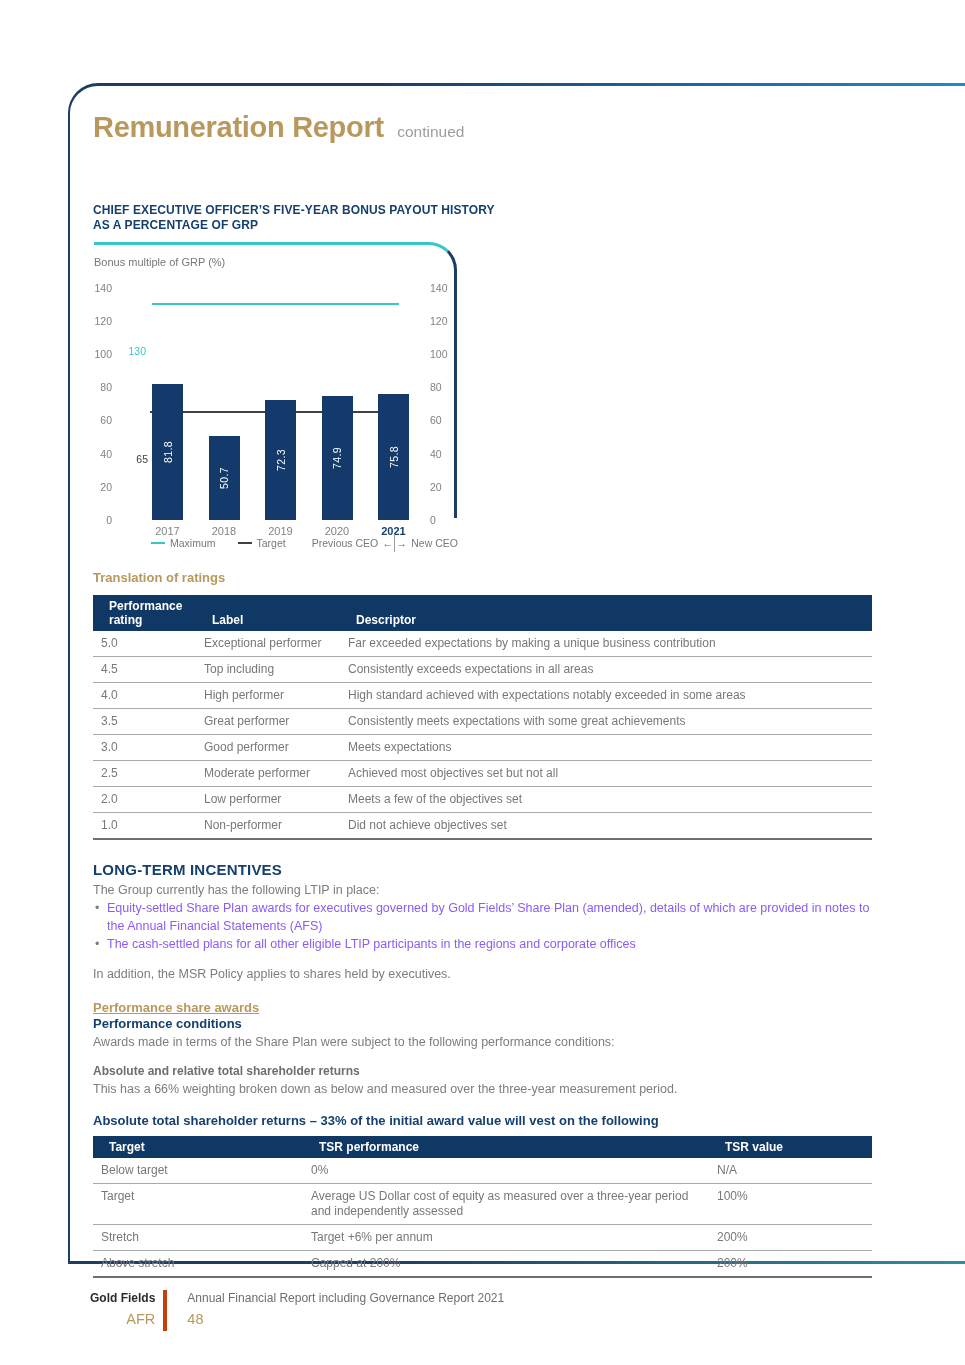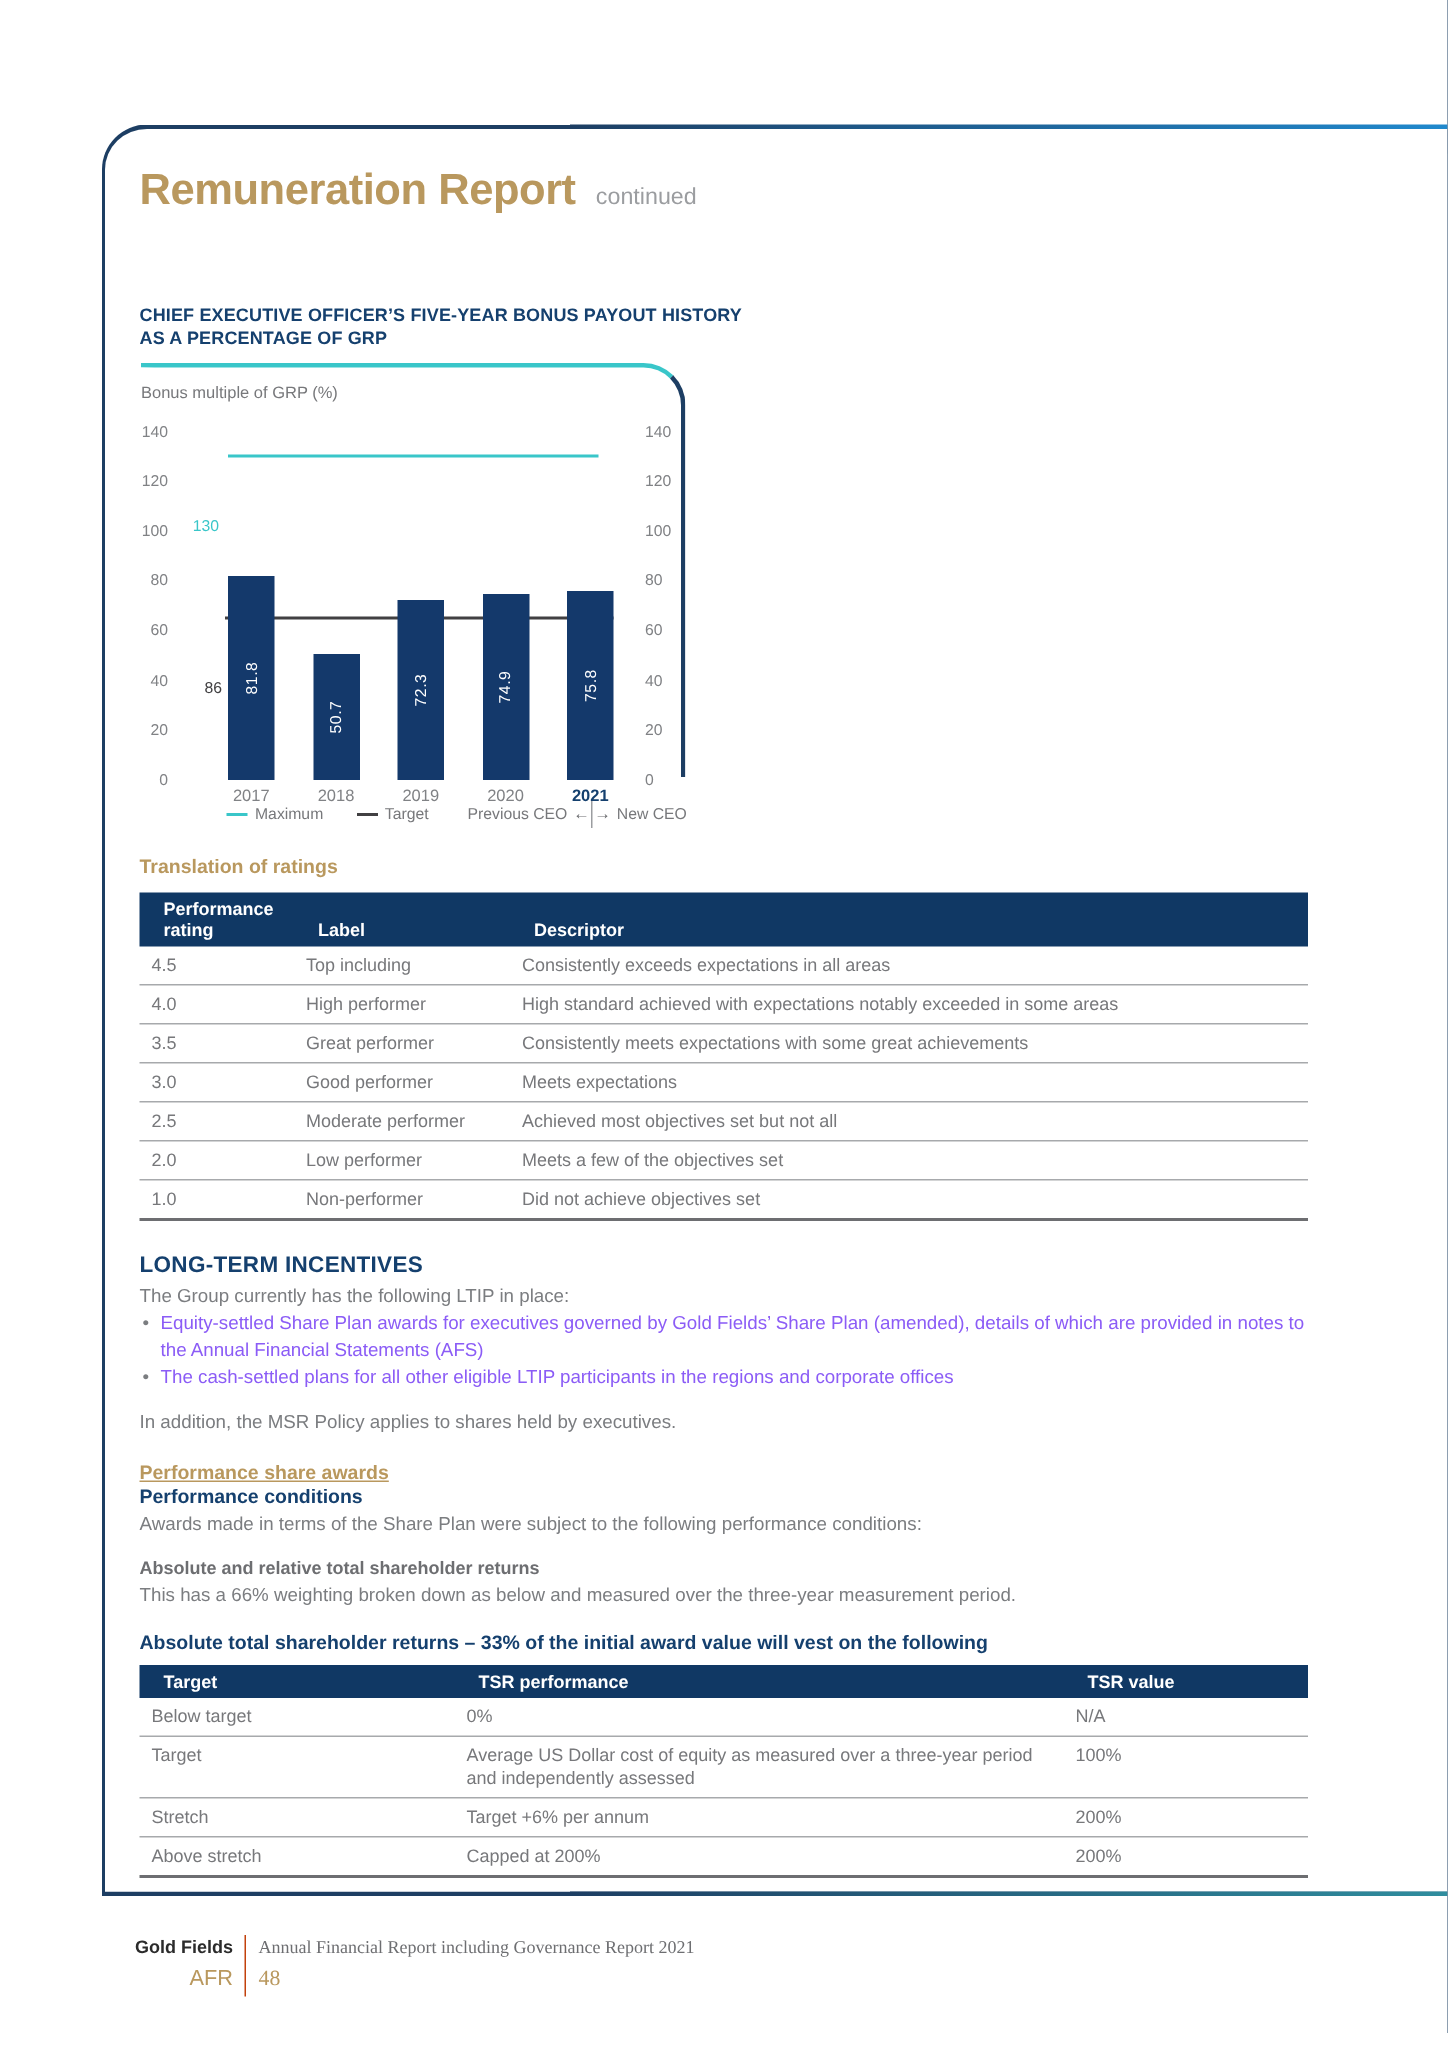--- a/index.html
+++ b/index.html
@@ -71,21 +71,21 @@
   .t-hcell{font-size:12px;font-weight:bold;padding:4px 16px;display:flex;align-items:flex-end;line-height:14px;}
   .t-row{display:grid;border-bottom:1px solid #a7a9ac;}
   .t-row:last-child{border-bottom:2px solid #6d6e71;}
   .t-cell{font-size:12px;color:#77787b;padding:5px 8px;line-height:15px;}
   .tbl-ratings .t-head,.tbl-ratings .t-row{grid-template-columns:103px 144px 1fr;}
   .tbl-tsr .t-head,.tbl-tsr .t-row{grid-template-columns:210px 406px 1fr;}
 
   
   .footer{left:90px;top:1290px;display:flex;}
   .f-left{text-align:right;padding-right:8px;}
-  .f-right{border-left:1px solid #c2410c;padding-left:8px;font-family:Liberation Serif, serif;}
+  .f-right{border-left:4px solid #c2410c;padding-left:20px;}
   .f-brand{font-size:12px;font-weight:bold;color:#2b2b2b;line-height:17px;}
   .f-report{font-size:12px;color:#6d6e71;line-height:17px;}
   .f-afr{font-size:14.5px;color:#b9985e;line-height:24px;}
   .f-page{font-size:14.5px;color:#b9985e;line-height:24px;}
 </style>
 </head>
 <body>
 
 <div class="frame"></div>
 <div class="frame-grad-top"></div>
@@ -116,21 +116,21 @@
     <div class="tick" style="left: 430px; top: 380.32px; width: 28px;">80</div>
     <div class="tick" style="left: 84px; top: 347.15px; width: 28px; text-align: right;">100</div>
     <div class="tick" style="left: 430px; top: 347.15px; width: 28px;">100</div>
     <div class="tick" style="left: 84px; top: 313.98px; width: 28px; text-align: right;">120</div>
     <div class="tick" style="left: 430px; top: 313.98px; width: 28px;">120</div>
     <div class="tick" style="left: 84px; top: 280.81px; width: 28px; text-align: right;">140</div>
     <div class="tick" style="left: 430px; top: 280.81px; width: 28px;">140</div>
     <div class="refline" style="left: 152px; top: 303.395px; width: 247px; background: rgb(57, 198, 201);"></div>
     <div class="reflab" style="left: 116px; top: 296.395px; width: 30px; color: rgb(57, 198, 201);">130</div>
     <div class="refline" style="left: 150px; top: 411.197px; width: 259px; background: rgb(65, 64, 66);"></div>
-    <div class="reflab" style="left: 118px; top: 404.197px; width: 30px; color: rgb(65, 64, 66);">86</div>
+    <div class="reflab" style="left: 118px; top: 404.197px; width: 30px; color: rgb(65, 64, 66);">65</div>
     <div class="bar" style="left: 152px; top: 384px; width: 31px; height: 136px;">
       <span class="bar-label">81.8</span>
     </div>
     <div class="xlab" style="left: 139.5px; top: 524px;">2017</div>
     <div class="bar" style="left: 208.5px; top: 436px; width: 31px; height: 84px;">
       <span class="bar-label">50.7</span>
     </div>
     <div class="xlab" style="left: 196px; top: 524px;">2018</div>
     <div class="bar" style="left: 265px; top: 400px; width: 31px; height: 120px;">
       <span class="bar-label">72.3</span>
@@ -168,20 +168,25 @@
 
 <div class="abs content">
   <h3 class="h-gold">Translation of ratings</h3>
   <div class="t-table tbl-ratings">
       <div class="t-head">
         <div class="t-hcell">Performance rating</div>
         <div class="t-hcell">Label</div>
         <div class="t-hcell">Descriptor</div>
       </div>
       <div class="t-row">
+        <div class="t-cell">5.0</div>
+        <div class="t-cell">Exceptional performer</div>
+        <div class="t-cell">Far exceeded expectations by making a unique business contribution</div>
+      </div>
+      <div class="t-row">
         <div class="t-cell">4.5</div>
         <div class="t-cell">Top including</div>
         <div class="t-cell">Consistently exceeds expectations in all areas</div>
       </div>
       <div class="t-row">
         <div class="t-cell">4.0</div>
         <div class="t-cell">High performer</div>
         <div class="t-cell">High standard achieved with expectations notably exceeded in some areas</div>
       </div>
       <div class="t-row">

